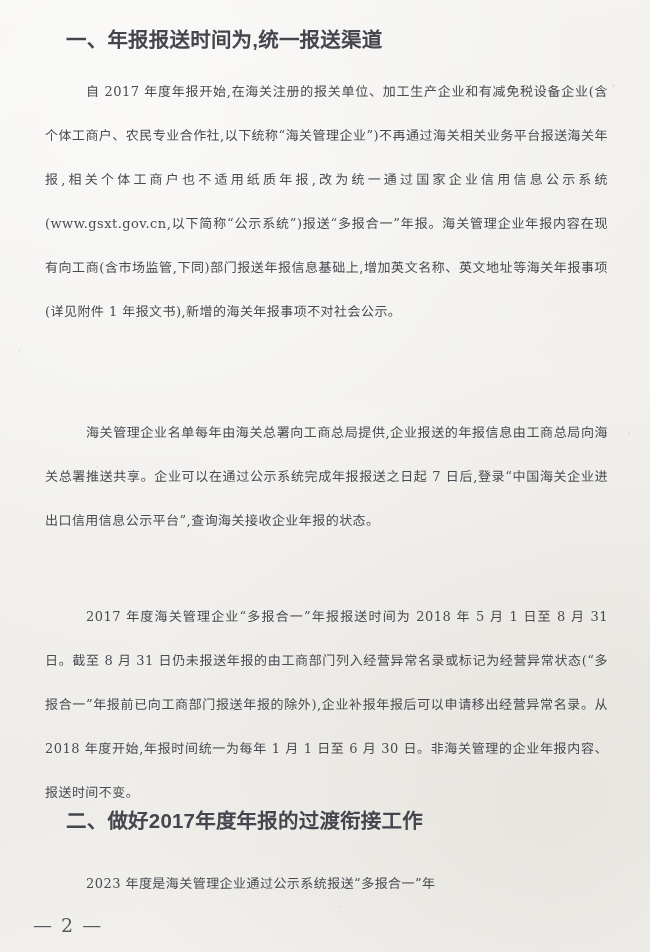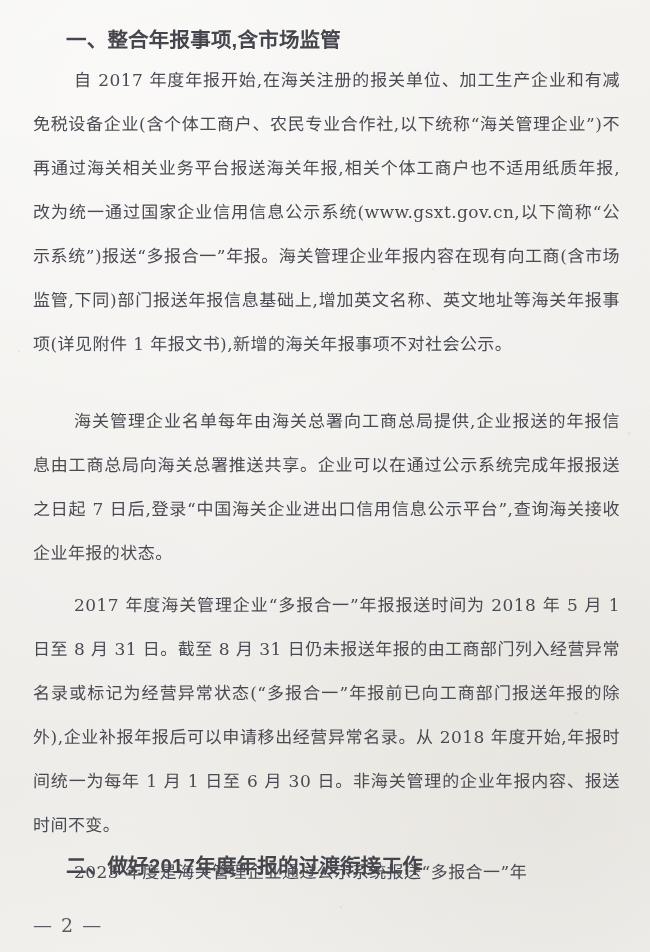--- a/index.html
+++ b/index.html
@@ -53,68 +53,68 @@
     font-size: 20.5px;
     line-height: 44px;
     color: #45454d;
     letter-spacing: 0.2px;
     text-indent: 33px;
     white-space: nowrap;
   }
 
   .para {
     font-family: "DejaVu Serif", serif;
-    font-size: 17px;
+    font-size: 13px;
     line-height: 44px;
     color: #4a4a52;
     text-indent: 41px;
     text-align: justify;
     text-justify: inter-character;
     letter-spacing: 0.45px;
-    margin: 0;
+    margin: 12px;
   }
 
   .page-number {
     position: absolute;
     left: 33px;
     bottom: 16px;
     font-family: "DejaVu Serif", serif;
     font-size: 19px;
     color: #5a5a62;
     letter-spacing: 1.5px;
     white-space: nowrap;
   }
 
   
   #h1-block   { position: absolute; top: 18px;  left: 0; right: 0; }
   #p1-block   { position: absolute; top: 58px;  left: 0; right: 0; }
   #p2-block   { position: absolute; top: 399px; left: 0; right: 0; }
   #p3-block   { position: absolute; top: 583px; left: 0; right: 0; }
-  #h2-block   { position: absolute; top: 844px; left: 0; right: 0; }
+  #h2-block   { position: absolute; top: 799px; left: 0; right: 0; }
   #p4-block   { position: absolute; top: 850px; left: 0; right: 0; }
 </style>
 </head>
 <body>
 
 <div class="paper">
   <div class="speck" style="left:612px;  top:84px;  width:3px; height:3px;"></div>
   <div class="speck" style="left:575px;  top:712px; width:2px; height:2px;"></div>
   <div class="speck" style="left:96px;   top:466px; width:2px; height:2px;"></div>
   <div class="speck" style="left:432px;  top:268px; width:2px; height:2px;"></div>
   <div class="speck" style="left:628px;  top:432px; width:2px; height:3px;"></div>
   <div class="speck" style="left:18px;   top:350px; width:2px; height:2px;"></div>
   <div class="speck" style="left:340px;  top:906px; width:2px; height:2px;"></div>
   <div class="speck" style="left:240px;  top:42px;  width:2px; height:2px;"></div>
 </div>
 
 <div class="page">
   <div class="doc">
 
     <div id="h1-block">
-      <div class="heading">一、整合年报事项,含市场监管</div>
+      <div class="heading">一、年报报送时间为,统一报送渠道</div>
     </div>
 
     <div id="p1-block">
       <p class="para">自 2017 年度年报开始,在海关注册的报关单位、加工生产企业和有减免税设备企业(含个体工商户、农民专业合作社,以下统称“海关管理企业”)不再通过海关相关业务平台报送海关年报,相关个体工商户也不适用纸质年报,改为统一通过国家企业信用信息公示系统(www.gsxt.gov.cn,以下简称“公示系统”)报送“多报合一”年报。海关管理企业年报内容在现有向工商(含市场监管,下同)部门报送年报信息基础上,增加英文名称、英文地址等海关年报事项(详见附件 1 年报文书),新增的海关年报事项不对社会公示。</p>
     </div>
 
     <div id="p2-block">
       <p class="para">海关管理企业名单每年由海关总署向工商总局提供,企业报送的年报信息由工商总局向海关总署推送共享。企业可以在通过公示系统完成年报报送之日起 7 日后,登录“中国海关企业进出口信用信息公示平台”,查询海关接收企业年报的状态。</p>
     </div>
 

